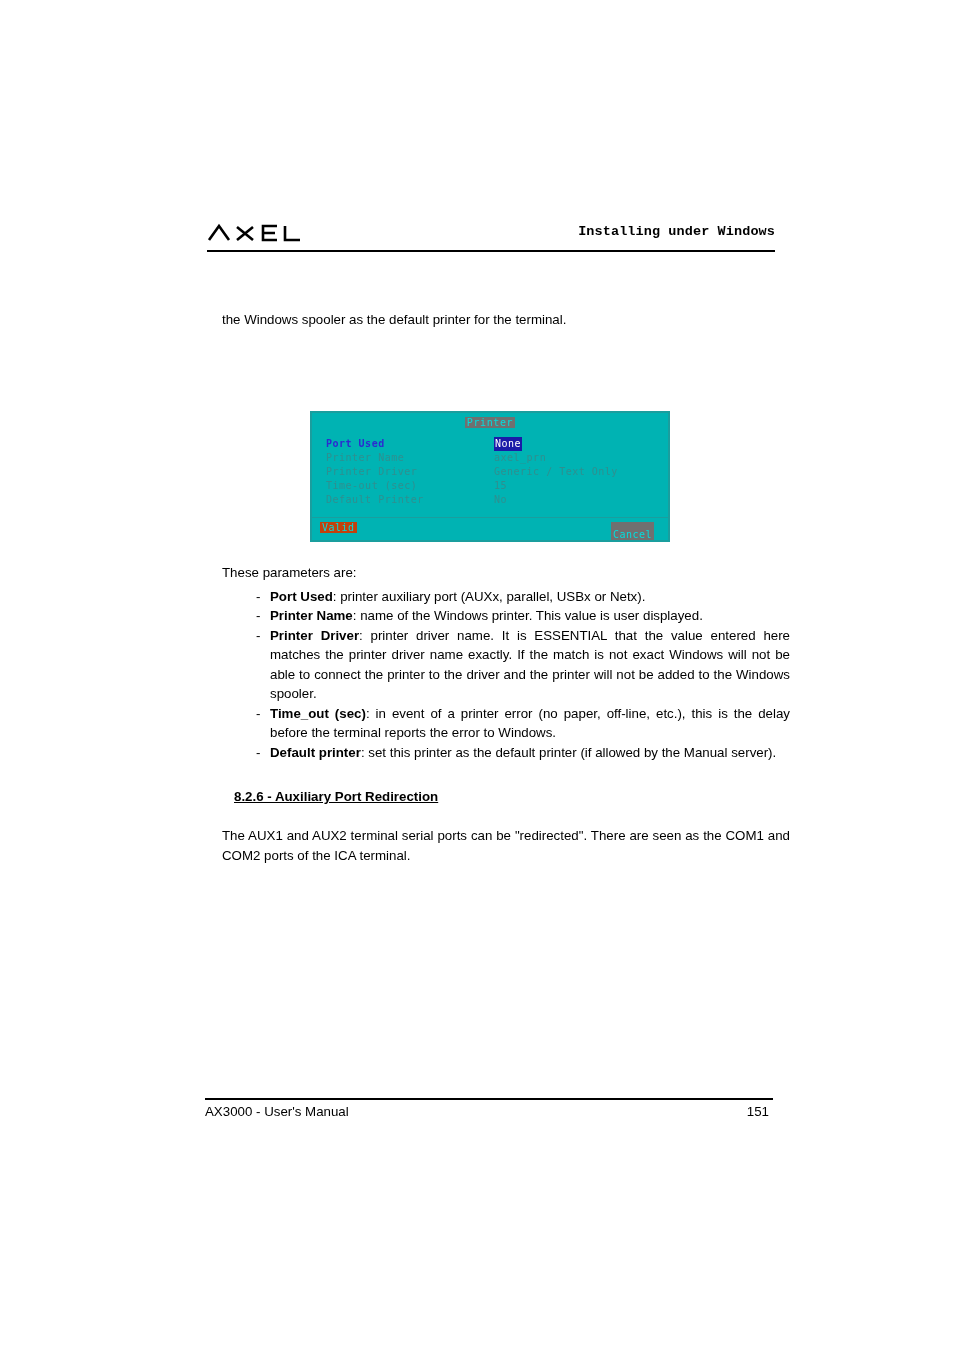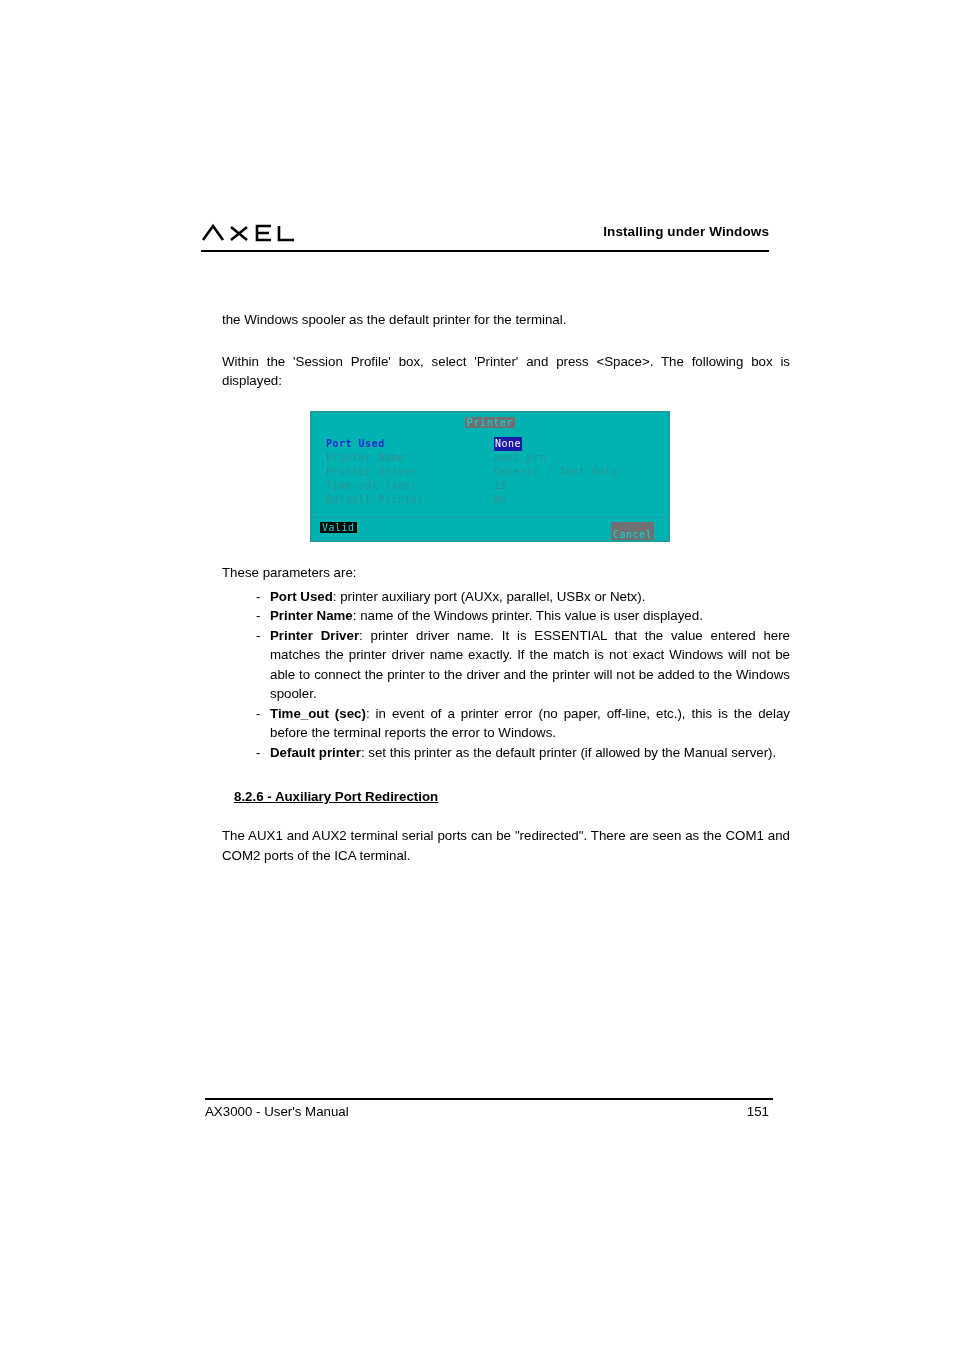--- a/index.html
+++ b/index.html
@@ -17,24 +17,25 @@
   .page {
     position: absolute;
     left: 0; top: 0;
     width: 954px;
     height: 1351px;
   }
 
   
   .header {
     position: absolute;
-    left: 201px;
+    left: 207px;
     top: 222px;
     width: 568px;
     height: 30px;
+    font-family: Liberation Mono, monospace;
   }
   .logo {
     position: absolute;
     left: 0;
     top: 0;
     height: 24px;
     display: flex;
     align-items: center;
   }
   .logo svg { display: block; }
@@ -133,21 +134,21 @@
     left: 0;
     bottom: 0;
     width: 100%;
     height: 22px;
     border-top: 1px solid #1a9e9e;
   }
   .btn-valid {
     position: absolute;
     left: 8px;
     top: 4px;
-    background: #000000;
+    background: #c2410c;
     color: #00dede;
     font-size: 10px;
     letter-spacing: 0.5px;
     padding: 0 2px;
   }
   .btn-cancel {
     position: absolute;
     right: 14px;
     top: 4px;
     background: #707070;
@@ -234,21 +235,20 @@
           <path d="M78 3 L78 17 L93 17"></path>
         </g>
       </svg>
     </div>
     <div class="header-title">Installing under Windows</div>
     <div class="header-rule"></div>
   </div>
 
   <div class="content">
     <p class="body">the Windows spooler as the default printer for the terminal.</p>
-    <p class="body">Within the 'Session Profile' box, select 'Printer' and press &lt;Space&gt;. The following box is displayed:</p>
   </div>
 
   <div class="term-wrap">
     <div class="term">
       <div class="term-title"><span>Printer</span></div>
       <div class="term-rows">
         <div class="trow">
           <span class="tlabel hi">Port Used</span>
           <span class="tval sel">None</span>
         </div>

